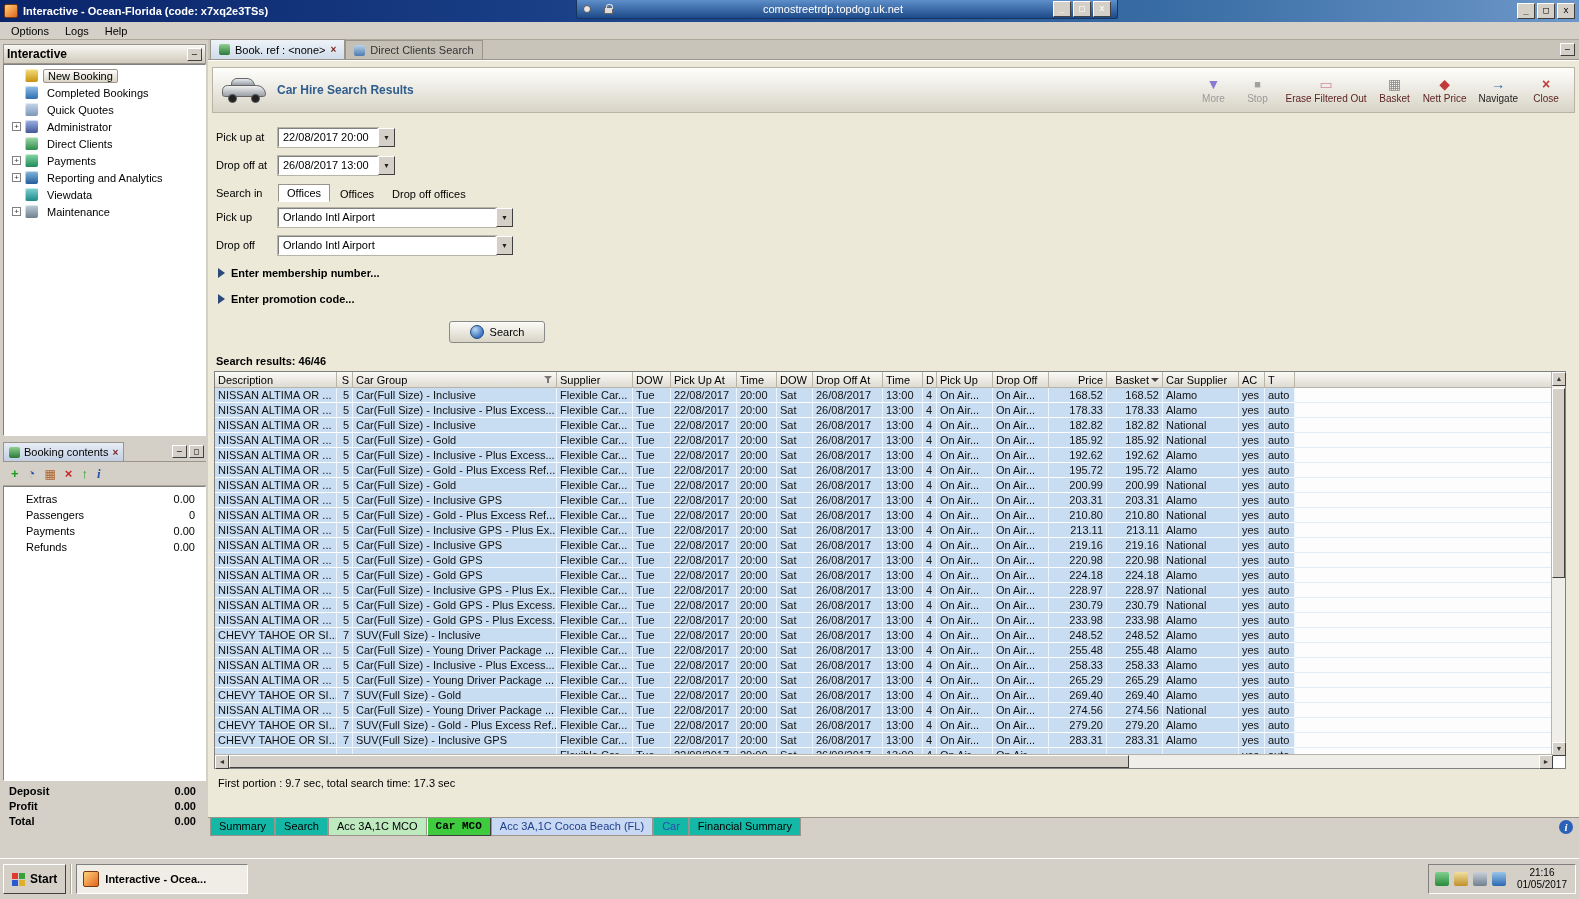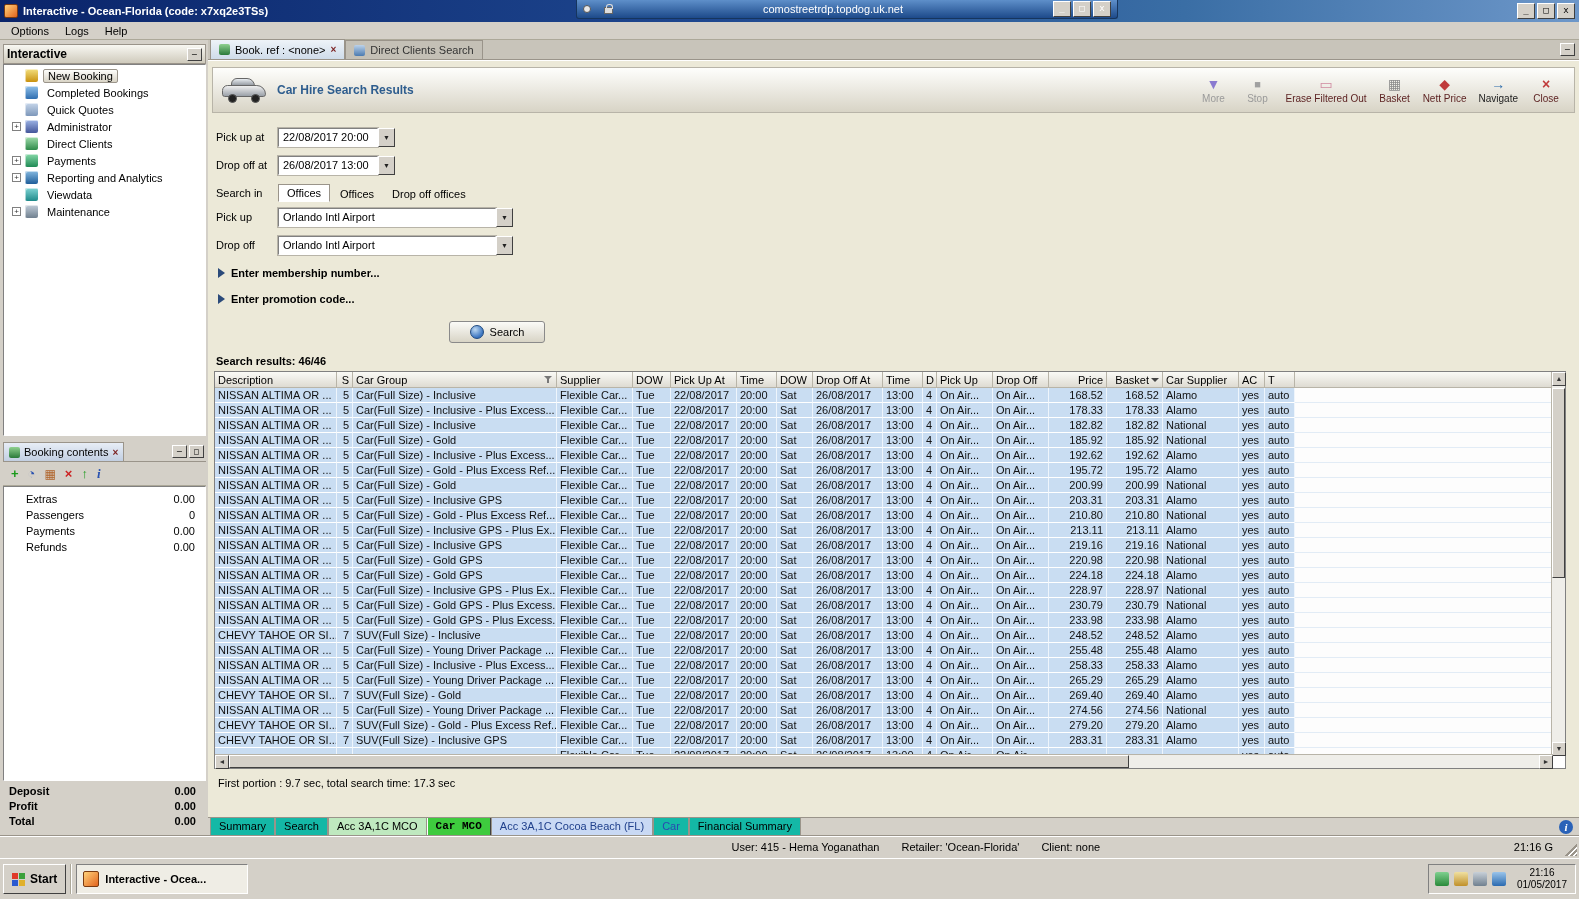--- a/index.html
+++ b/index.html
@@ -1104,29 +1104,20 @@
 
             <span class="b-tab tab-car-blue">Car</span>
 
             <span class="b-tab">Financial Summary</span>
           </div>
 
       </div>
     </div>
   </div>
 
-  <div class="statusbar">
-    <div class="status-text">
-      <span>User: 415 - Hema Yoganathan</span>
-      <span>Retailer: 'Ocean-Florida'</span>
-      <span>Client: none</span>
-    </div>
-    <div class="status-time">21:16 G</div>
-    <div class="grip"></div>
-  </div>
 
   <div class="taskbar">
     <div class="start-btn">
       <span class="flag">
           <span></span>
           <span></span>
           <span></span>
           <span></span>
         </span>
       <span>Start</span>

